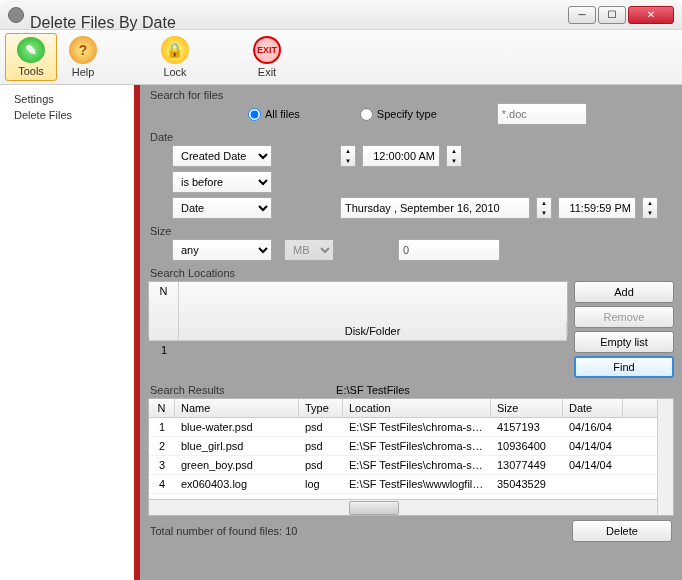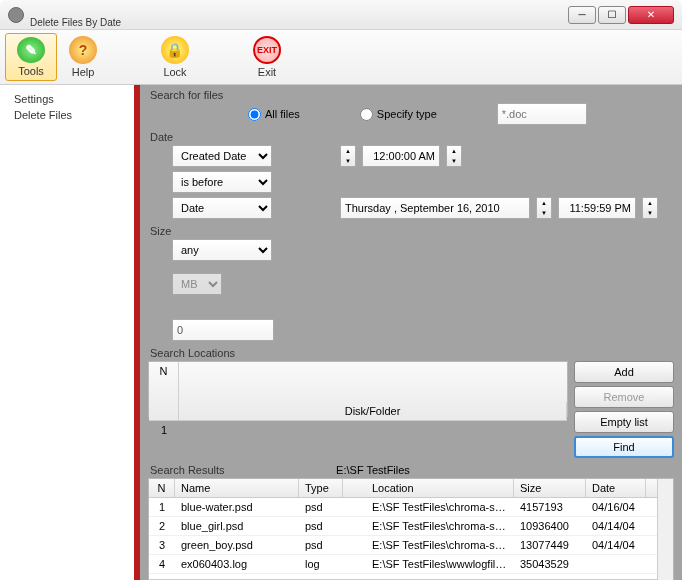--- a/index.html
+++ b/index.html
@@ -1,21 +1,21 @@
 <!DOCTYPE html>
 <html><head>
 <meta charset="utf-8">
 <style>
 * { box-sizing: border-box; margin: 0; padding: 0; }
 body { font-family: "Segoe UI", Tahoma, sans-serif; font-size: 11px; background: #fff; width: 682px; height: 580px; overflow: hidden; }
 
 
 .titlebar { height: 30px; background: linear-gradient(#f8f8f8, #e8e8e8); border-bottom: 1px solid #d4d4d4; display: flex; align-items: center; padding: 0 8px; border-radius: 6px 6px 0 0; }
 .titlebar-icon { width: 16px; height: 16px; background: #888; border-radius: 50%; margin-right: 6px; border: 1px solid #666; }
-.titlebar-text { flex: 1; color: #333; font-size: 10px; margin-top: 16px; }
+.titlebar-text { flex: 1; color: #333; font-size: 16px; margin-top: 16px; }
 .titlebar-buttons { display: flex; gap: 2px; }
 .win-btn { width: 28px; height: 18px; border: 1px solid #888; background: linear-gradient(#fafafa,#e0e0e0); border-radius: 3px; display: flex; align-items: center; justify-content: center; font-size: 10px; cursor: pointer; }
 .win-btn.close { background: linear-gradient(#e67,#c23); color: #fff; border-color: #a12; width: 46px; }
 
 
 .toolbar { height: 55px; background: linear-gradient(#fcfcfc,#f0f0f0); border-bottom: 1px solid #ccc; display: flex; padding: 3px 5px; gap: 0; }
 .tool-btn { width: 52px; display: flex; flex-direction: column; align-items: center; justify-content: center; gap: 2px; cursor: pointer; padding: 3px; border-radius: 3px; }
 .tool-btn.selected { border: 1px solid #e0a020; background: linear-gradient(#fff8e0,#ffe8a0); }
 .tool-btn-spacer { width: 40px; }
 .tool-icon { width: 28px; height: 28px; border-radius: 50%; display: flex; align-items: center; justify-content: center; font-size: 14px; font-weight: bold; }
@@ -73,28 +73,28 @@
 .footer { display: flex; align-items: center; padding: 4px 2px; gap: 8px; }
 .footer-text { flex: 1; font-size: 11px; color: #333; }
 .footer .btn { width: 100px; }
 
 
 .loc-n { width: 30px; }
 .loc-df { flex: 1; margin-top: 40px; }
 .res-n { width: 26px; }
 .res-name { width: 124px; text-align:left !important;}
 .res-type { width: 44px; text-align:left !important;}
-.res-loc { width: 148px; text-align:left !important;margin-left:23px;}
+.res-loc { width: 148px; text-align:left !important;}
 .res-size { width: 72px; text-align:left !important;}
 .res-date { width: 60px; text-align:left !important;}
 
 .search-row { display: flex; align-items: center; gap: 60px; padding-left: 100px; margin-bottom: 4px; }
 .date-row { display: flex; align-items: center; gap: 6px; margin-bottom: 4px; }
 .date-row .gap { width: 56px; }
-.size-row { display: flex; align-items: flex-start; gap: 12px; flex-direction: column; }
+.size-row { display: flex; align-items: flex-start; gap: 12px; }
 </style>
 </head>
 <body>
 
 <div class="titlebar">
   <div class="titlebar-icon"></div>
   <div class="titlebar-text">Delete Files By Date</div>
   <div class="titlebar-buttons">
     <div class="win-btn">─</div>
     <div class="win-btn">☐</div>
@@ -269,16 +269,22 @@
               <div class="td res-loc">E:\SF TestFiles\wwwlogfiles\</div>
               <div class="td res-size">4776453</div>
               <div class="td res-date"></div>
             </div>
           </div>
         <div class="hscroll">
             <div class="hscroll-thumb"></div>
           </div>
         <div class="vscroll"></div>
       </div>
+      <div class="footer">
+        <div class="footer-text">
+          <span>Total number of found files: </span><span>10</span>
+        </div>
+        <button class="btn">Delete</button>
+      </div>
     </div>
 
   </div>
 </div>
 
 </body></html>

